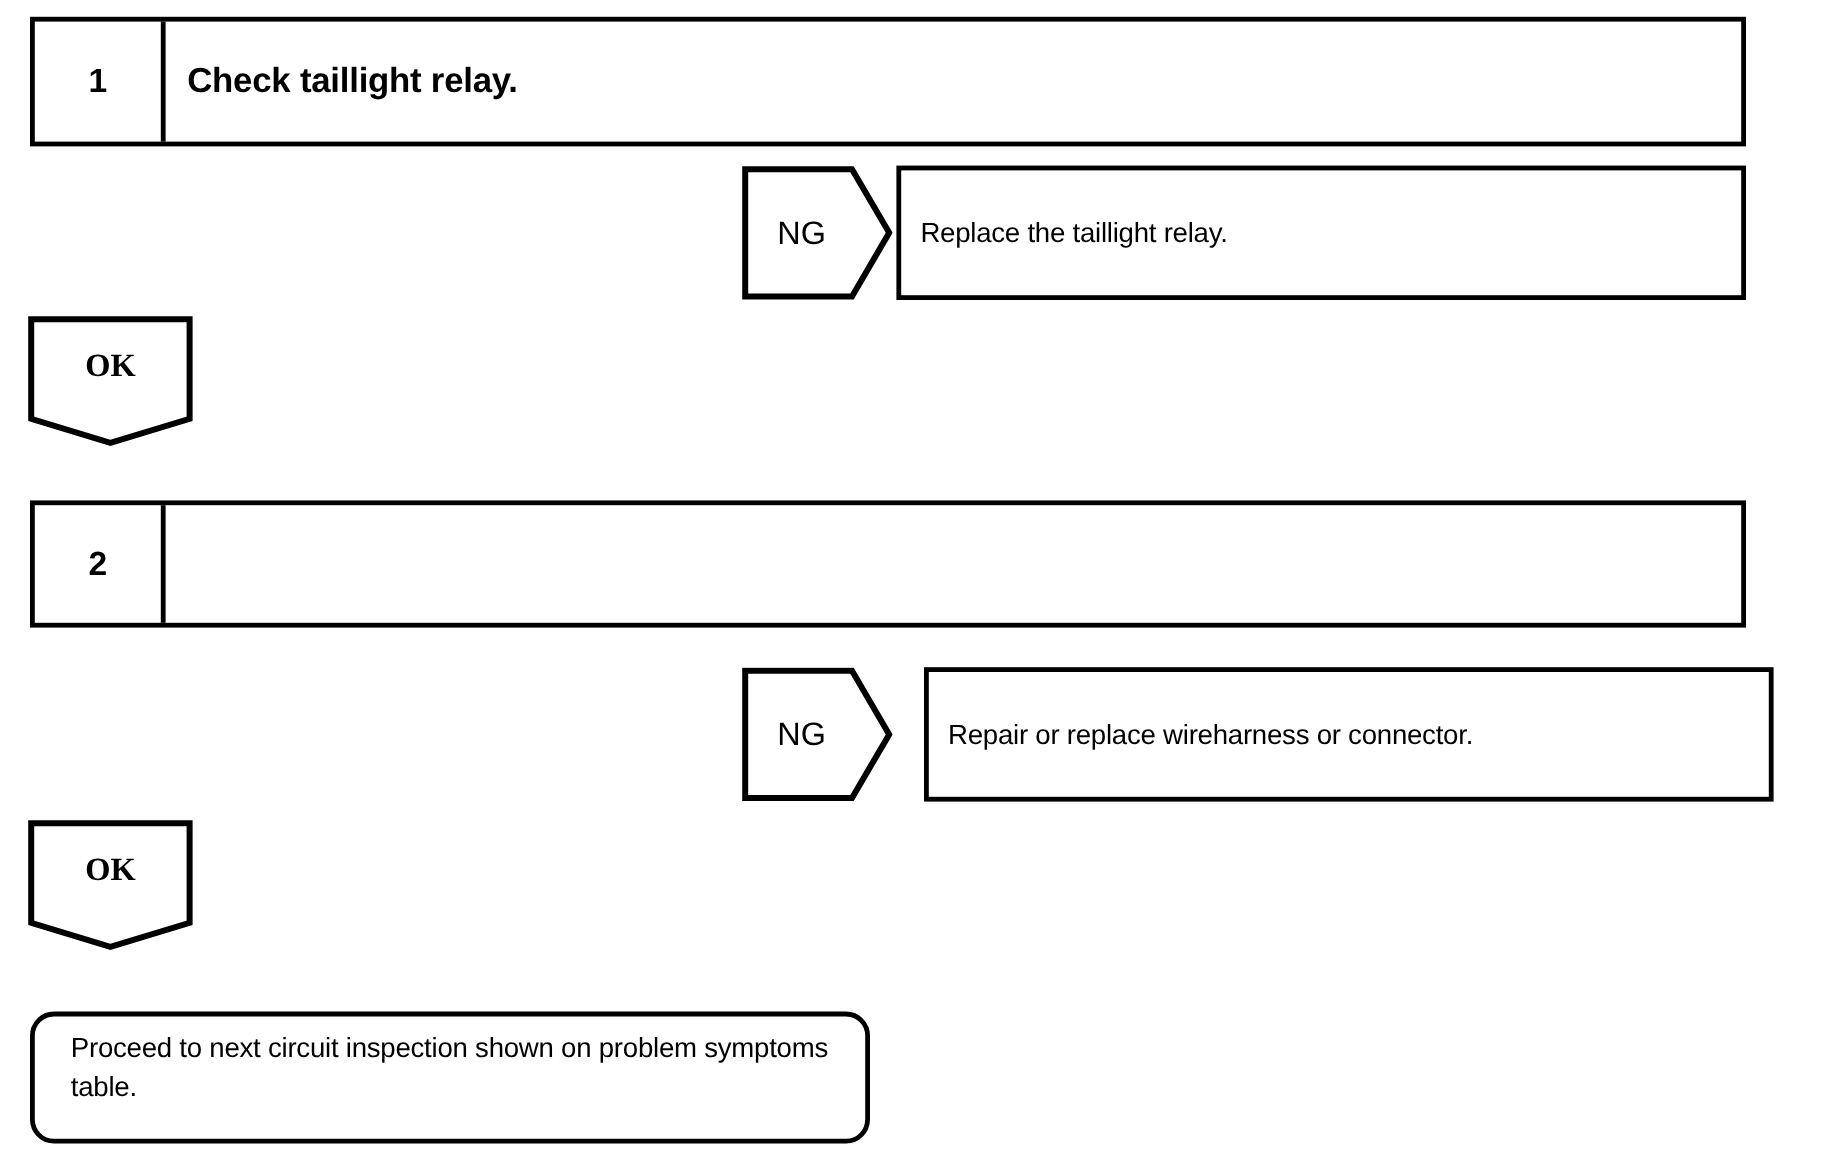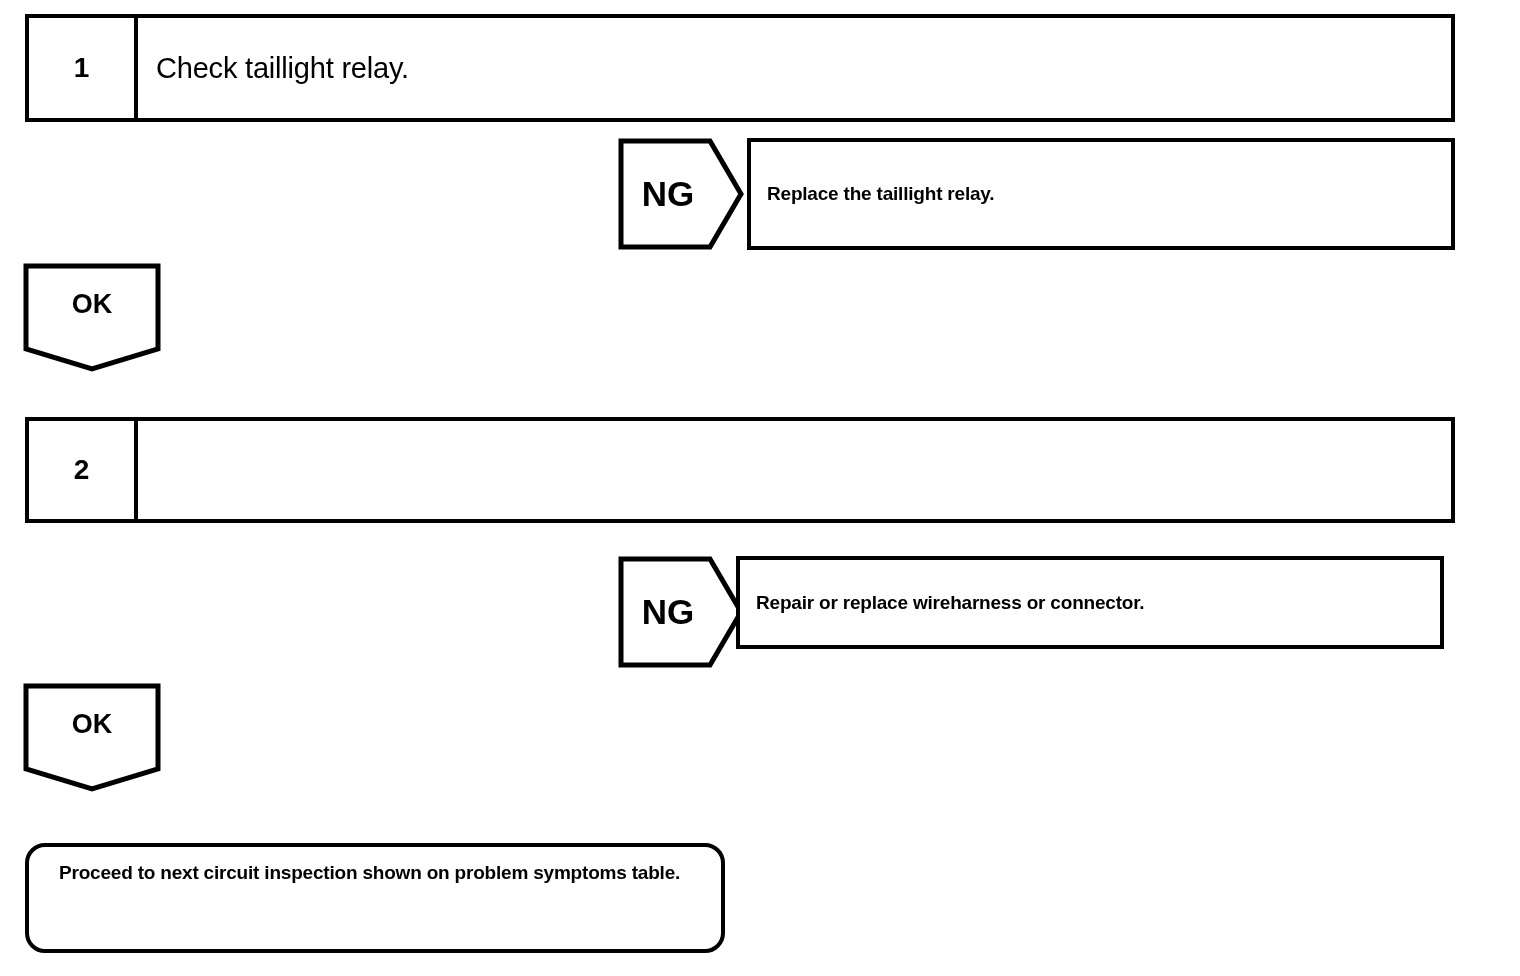--- a/index.html
+++ b/index.html
@@ -42,37 +42,37 @@
     font-size: 28px;
     font-stretch: condensed;
     letter-spacing: 0px;
   }
   .step-text {
     flex: 1 1 auto;
     display: flex;
     align-items: center;
     padding-left: 18px;
     padding-right: 10px;
-    font-weight: normal;
+    font-weight: bold;
     font-size: 29px;
     line-height: 32px;
     font-stretch: condensed;
     letter-spacing: -0.2px;
   }
 
   
   .result-box {
     border: 4px solid #000;
     background: #fff;
     display: flex;
     align-items: center;
     padding-left: 16px;
     padding-right: 10px;
-    font-weight: bold;
-    font-size: 19px;
+    font-weight: normal;
+    font-size: 23px;
     line-height: 32px;
     font-stretch: condensed;
     letter-spacing: -0.2px;
   }
   .result-box.top-align {
     align-items: flex-start;
     padding-top: 10px;
     padding-left: 30px;
     border-radius: 20px;
   }
@@ -84,42 +84,43 @@
   .ng-arrow svg { display: block; }
   .ng-label {
     position: absolute;
     top: 0;
     left: 0;
     width: 100px;
     height: 100%;
     display: flex;
     align-items: center;
     justify-content: center;
-    font-weight: bold;
-    font-size: 35px;
+    font-weight: normal;
+    font-size: 27px;
     font-stretch: condensed;
     pointer-events: none;
   }
 
   
   .ok-arrow { position: absolute; }
   .ok-arrow svg { display: block; }
   .ok-label {
     position: absolute;
     top: 0;
     left: 0;
     width: 100%;
     height: 82px;
     display: flex;
     align-items: center;
     justify-content: center;
     font-weight: bold;
     font-size: 27px;
     font-stretch: condensed;
     pointer-events: none;
+    font-family: Liberation Serif, serif;
   }
 </style>
 </head>
 <body>
 
 <div id="canvas">
 
   <div class="abs step-box" style="left:25px; top:14px; width:1430px; height:108px;">
     <div class="step-num">1</div>
     <div class="step-text">Check taillight relay.</div>
@@ -147,21 +148,21 @@
     <div class="step-num">2</div>
   </div>
 
   <div class="ng-arrow" style="left:618px; top:556px; width:126px; height:112px;">
     <svg width="126" height="112" viewBox="0 0 126 112" aria-hidden="true">
       <polygon points="3,3 92,3 123,56 92,109 3,109" fill="#ffffff" stroke="#000000" stroke-width="5" stroke-linejoin="miter"></polygon>
     </svg>
     <div class="ng-label">NG</div>
   </div>
 
-  <div class="abs result-box" style="left:736px; top:556px; width:708px; height:93px;">
+  <div class="abs result-box" style="left:770px; top:556px; width:708px; height:112px;">
     <span>Repair or replace wireharness or connector.</span>
   </div>
 
   <div class="ok-arrow" style="left:23px; top:683px; width:138px; height:110px;">
     <svg width="138" height="110" viewBox="0 0 138 110" aria-hidden="true">
       <polygon points="3,3 135,3 135,86 69,106 3,86" fill="#ffffff" stroke="#000000" stroke-width="5" stroke-linejoin="miter"></polygon>
     </svg>
     <div class="ok-label">OK</div>
   </div>
 

